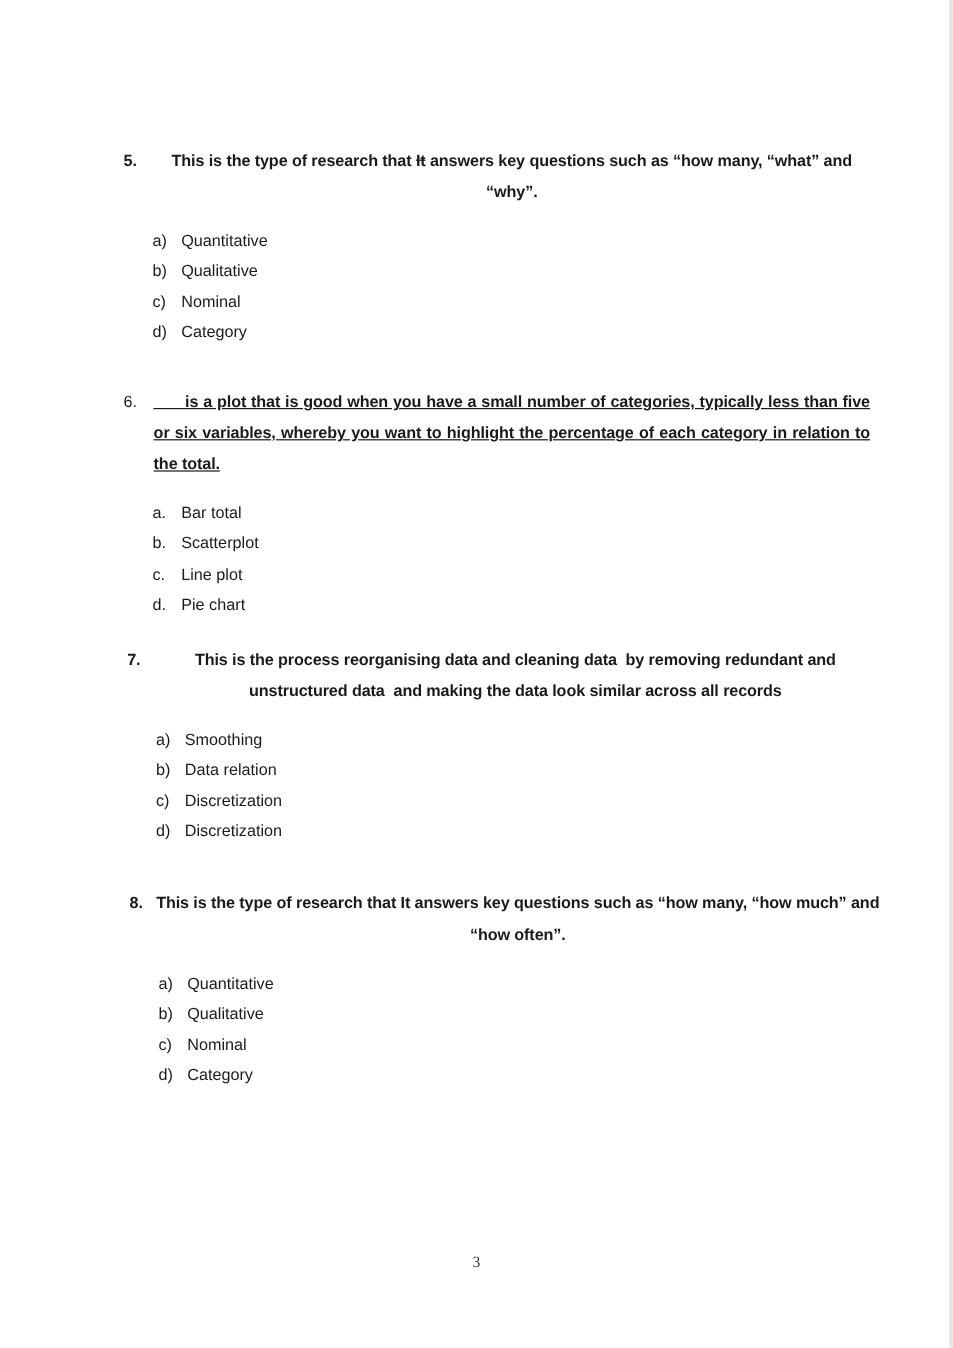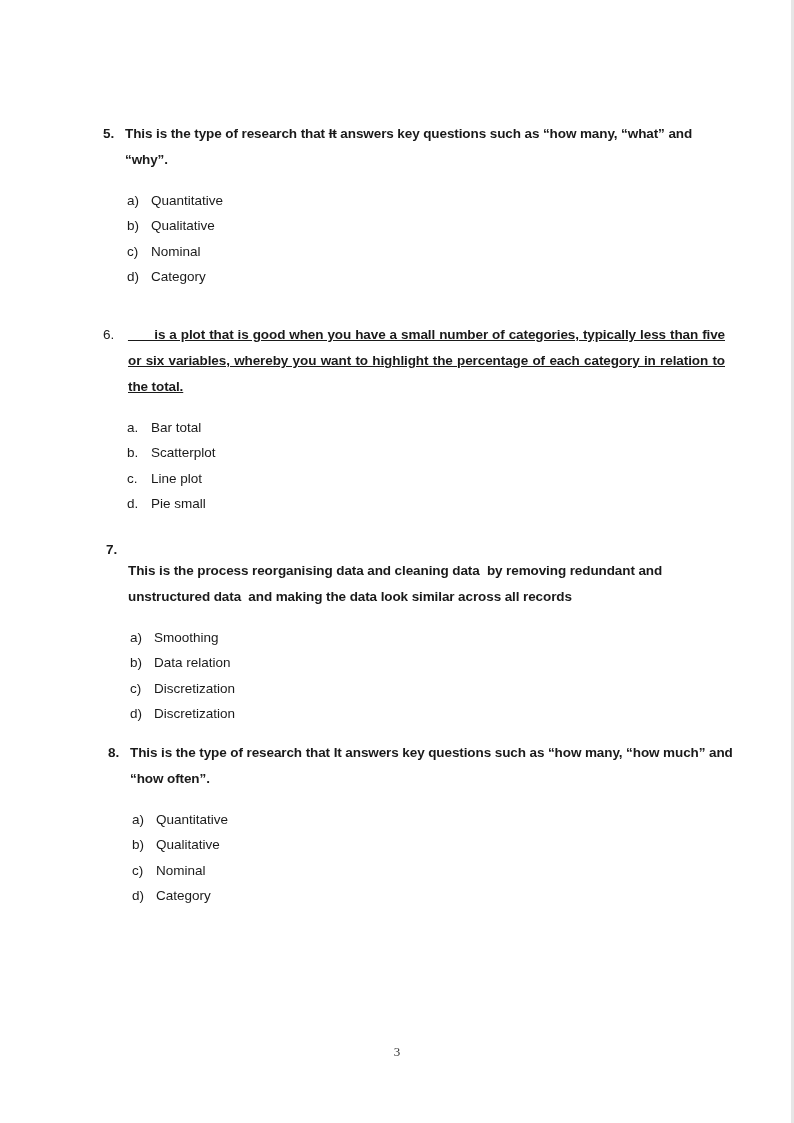--- a/index.html
+++ b/index.html
@@ -9,21 +9,21 @@
     }
     .page-edge { position: absolute; top: 0; right: 0; width: 3px; height: 1123px; background: #e6e6e6; }
     .question { position: absolute; }
     .q-stem {
       font-family: "Liberation Sans", sans-serif; font-weight: bold; font-size: 13.5px;
       line-height: 26px; letter-spacing: -0.1px; color: #1a1a1a;
       display: flex;
     }
     .q-num { width: 22px; flex: none; }
     .q-num.plain { font-weight: normal; }
-    .q-text { flex: 1; }
+    .q-text { flex: 1; text-align: center; }
     .q-text.justify { text-align: justify; text-align-last: left; text-decoration: underline; }
     .strike { text-decoration: line-through; }
     .options { margin-top: 15px; margin-left: 24px; }
     .option {
       font-family: "Liberation Sans", sans-serif; font-size: 13.5px; line-height: 25.3px;
       color: #1a1a1a; display: flex;
     }
     .opt-label { width: 24px; flex: none; }
     .page-number {
       position: absolute; left: 0; width: 794px; top: 1044px; text-align: center;
@@ -73,29 +73,29 @@
     <div class="option">
         <span class="opt-label">b.</span>
         <span>Scatterplot</span>
       </div>
     <div class="option">
         <span class="opt-label">c.</span>
         <span>Line plot</span>
       </div>
     <div class="option">
         <span class="opt-label">d.</span>
-        <span>Pie small</span>
+        <span>Pie chart</span>
       </div>
   </div>
 </div>
 
 <div class="question" style="left:106px; top:537px; width:625px;">
   <div class="q-stem">
     <span class="q-num">7.</span>
-    <span class="q-text" style="white-space:pre-wrap;margin-top:21px;">This is the process reorganising data and cleaning data  by removing redundant and unstructured data  and making the data look similar across all records</span>
+    <span class="q-text" style="white-space:pre-wrap;">This is the process reorganising data and cleaning data  by removing redundant and unstructured data  and making the data look similar across all records</span>
   </div>
   <div class="options">
     <div class="option">
         <span class="opt-label">a)</span>
         <span>Smoothing</span>
       </div>
     <div class="option">
         <span class="opt-label">b)</span>
         <span>Data relation</span>
       </div>

